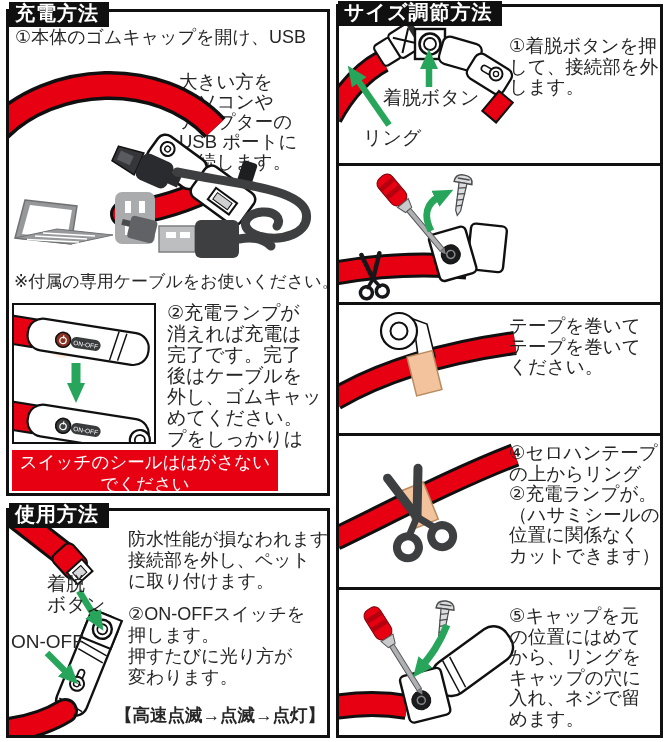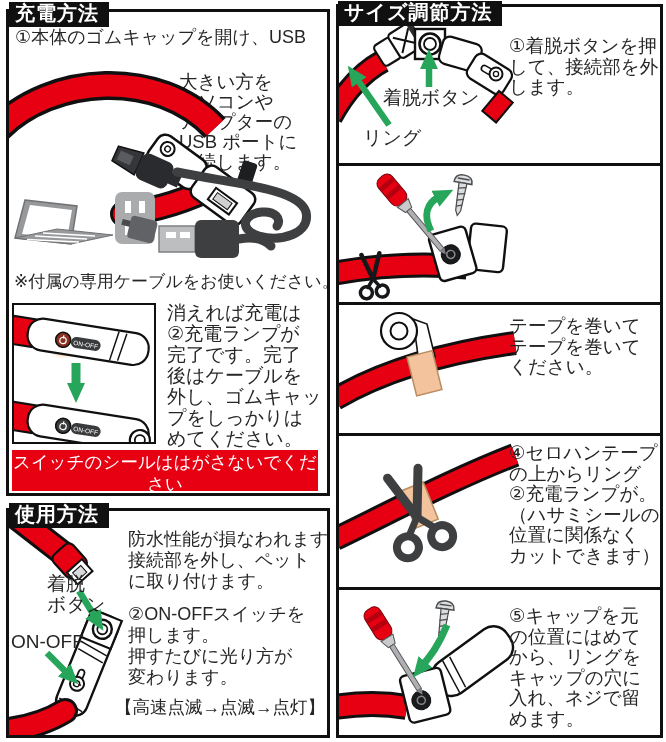--- a/index.html
+++ b/index.html
@@ -174,30 +174,30 @@
           <circle cx="44" cy="2" r="7.5" fill="#3a3b3d" stroke="#101010" stroke-width="1.5"></circle>
           <circle cx="44" cy="2.6" r="3.2" fill="none" stroke="#fff" stroke-width="1.2"></circle>
           <line x1="44" y1="-2.6" x2="44" y2="0.6" stroke="#fff" stroke-width="1.2"></line>
           <rect x="52" y="-3" width="30" height="11" rx="5.5" fill="#3a3b3d"></rect>
           <text x="67" y="5.4" font-size="6.5" fill="#fff" text-anchor="middle">ON-OFF</text>
         </g>
       </svg>
     </div>
 
     <div class="tb s2" style="left:158px;top:290px">
+      <span class="ln">②充電ランプが</span>
       <span class="ln">消えれば充電は</span>
-      <span class="ln">②充電ランプが</span>
       <span class="ln">完了です。完了</span>
       <span class="ln">後はケーブルを</span>
       <span class="ln">外し、ゴムキャッ</span>
+      <span class="ln">めてください。</span>
       <span class="ln">プをしっかりは</span>
-      <span class="ln">めてください。</span>
-    </div>
-
-    <div class="warn" style="left:3px;top:438px;width:306px;height:41px">
+    </div>
+
+    <div class="warn" style="left:3px;top:438px;width:266px;height:41px">
       <div class="w1">スイッチのシールははがさないでください</div>
       <div class="w2">（防水性能が損なわれます）</div>
     </div>
   </div>
   <div class="hdr" style="left:9px;top:2px">充電方法</div>
 
   <div class="box" style="left:6px;top:508px;width:324px;height:230px">
 
     <svg class="ill" style="left:0;top:10px" width="126" height="214" viewBox="0 0 126 214">
       <path d="M2,-8 L56,34" stroke="#101010" stroke-width="26" fill="none" stroke-linecap="round"></path>
@@ -236,21 +236,21 @@
       <span class="ln">防水性能が損なわれます</span>
       <span class="ln">接続部を外し、ペット</span>
       <span class="ln">に取り付けます。</span>
     </div>
     <div class="tb us" style="left:119px;top:93px">
       <span class="ln">②ON-OFFスイッチを</span>
       <span class="ln">押します。</span>
       <span class="ln">押すたびに光り方が</span>
       <span class="ln">変わります。</span>
     </div>
-    <div class="modes" style="left:106px;top:184px;font-weight:normal">【高速点滅→点滅→点灯】</div>
+    <div class="modes" style="left:106px;top:192px;font-weight:bold">【高速点滅→点滅→点灯】</div>
   </div>
   <div class="hdr" style="left:9px;top:503px">使用方法</div>
 
   <div class="box" style="left:336px;top:4px;width:327px;height:734px">
 
     <div class="divider" style="top:156px"></div>
     <div class="divider" style="top:295px"></div>
     <div class="divider" style="top:426px"></div>
     <div class="divider" style="top:580px"></div>
 

